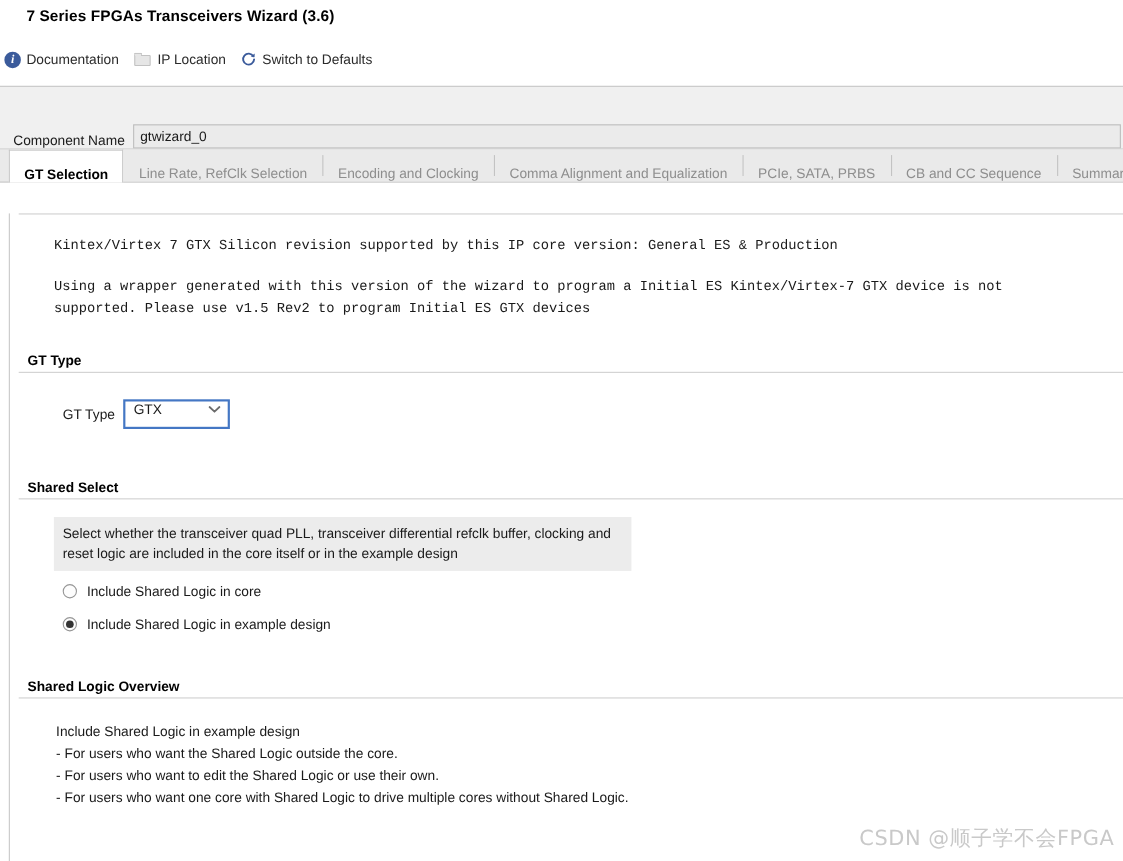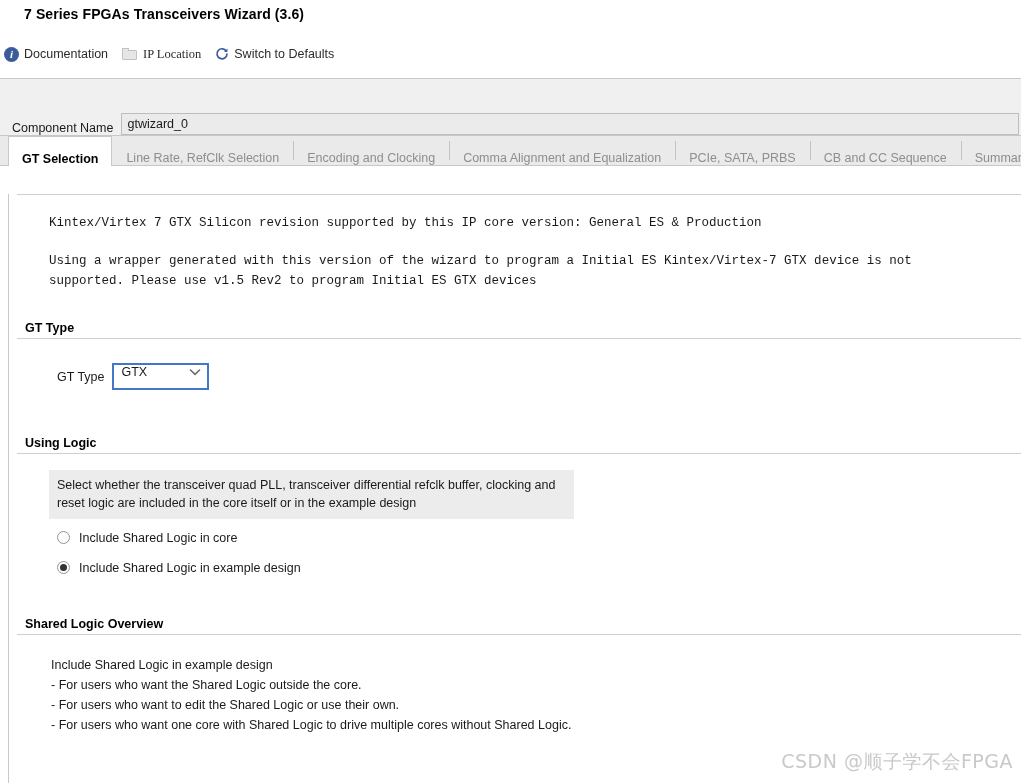--- a/index.html
+++ b/index.html
@@ -37,21 +37,21 @@
     align-items: center;
     padding-left: 4px;
     box-sizing: border-box;
   }
   .tool-item {
     display: flex;
     align-items: center;
     margin-right: 14px;
     cursor: pointer;
   }
-  .tool-item.disabled { cursor: default; font-family: Liberation Serif, serif; }
+  .tool-item.disabled { cursor: default; }
   .tool-label {
     font-size: 12.5px;
     color: #2b2b2b;
     margin-left: 5px;
   }
   .tool-item.disabled .tool-label { color: #2b2b2b; }
 
   .icon-info {
     width: 15px; height: 15px;
     border-radius: 50%;
@@ -394,21 +394,21 @@
       <span class="combo-value">GTX</span>
       <span class="chev">
         <svg width="12" height="8" viewBox="0 0 12 8">
           <path d="M1.5 2 L6 6.3 L10.5 2" fill="none" stroke="#6b6b6b" stroke-width="1.6" stroke-linecap="round" stroke-linejoin="round"></path>
         </svg>
       </span>
     </div>
   </div>
 
   <div class="section" style="margin-top:46px;">
-    <div class="section-title">Using Logic</div>
+    <div class="section-title">Shared Select</div>
     <div class="section-rule"></div>
   </div>
 
   <div class="desc-box">
     <div class="desc-line">Select whether the transceiver quad PLL, transceiver differential refclk buffer, clocking and</div>
     <div class="desc-line">reset logic are included in the core itself or in the example design</div>
   </div>
 
   <div class="radio-list">
     <div class="radio-row">

